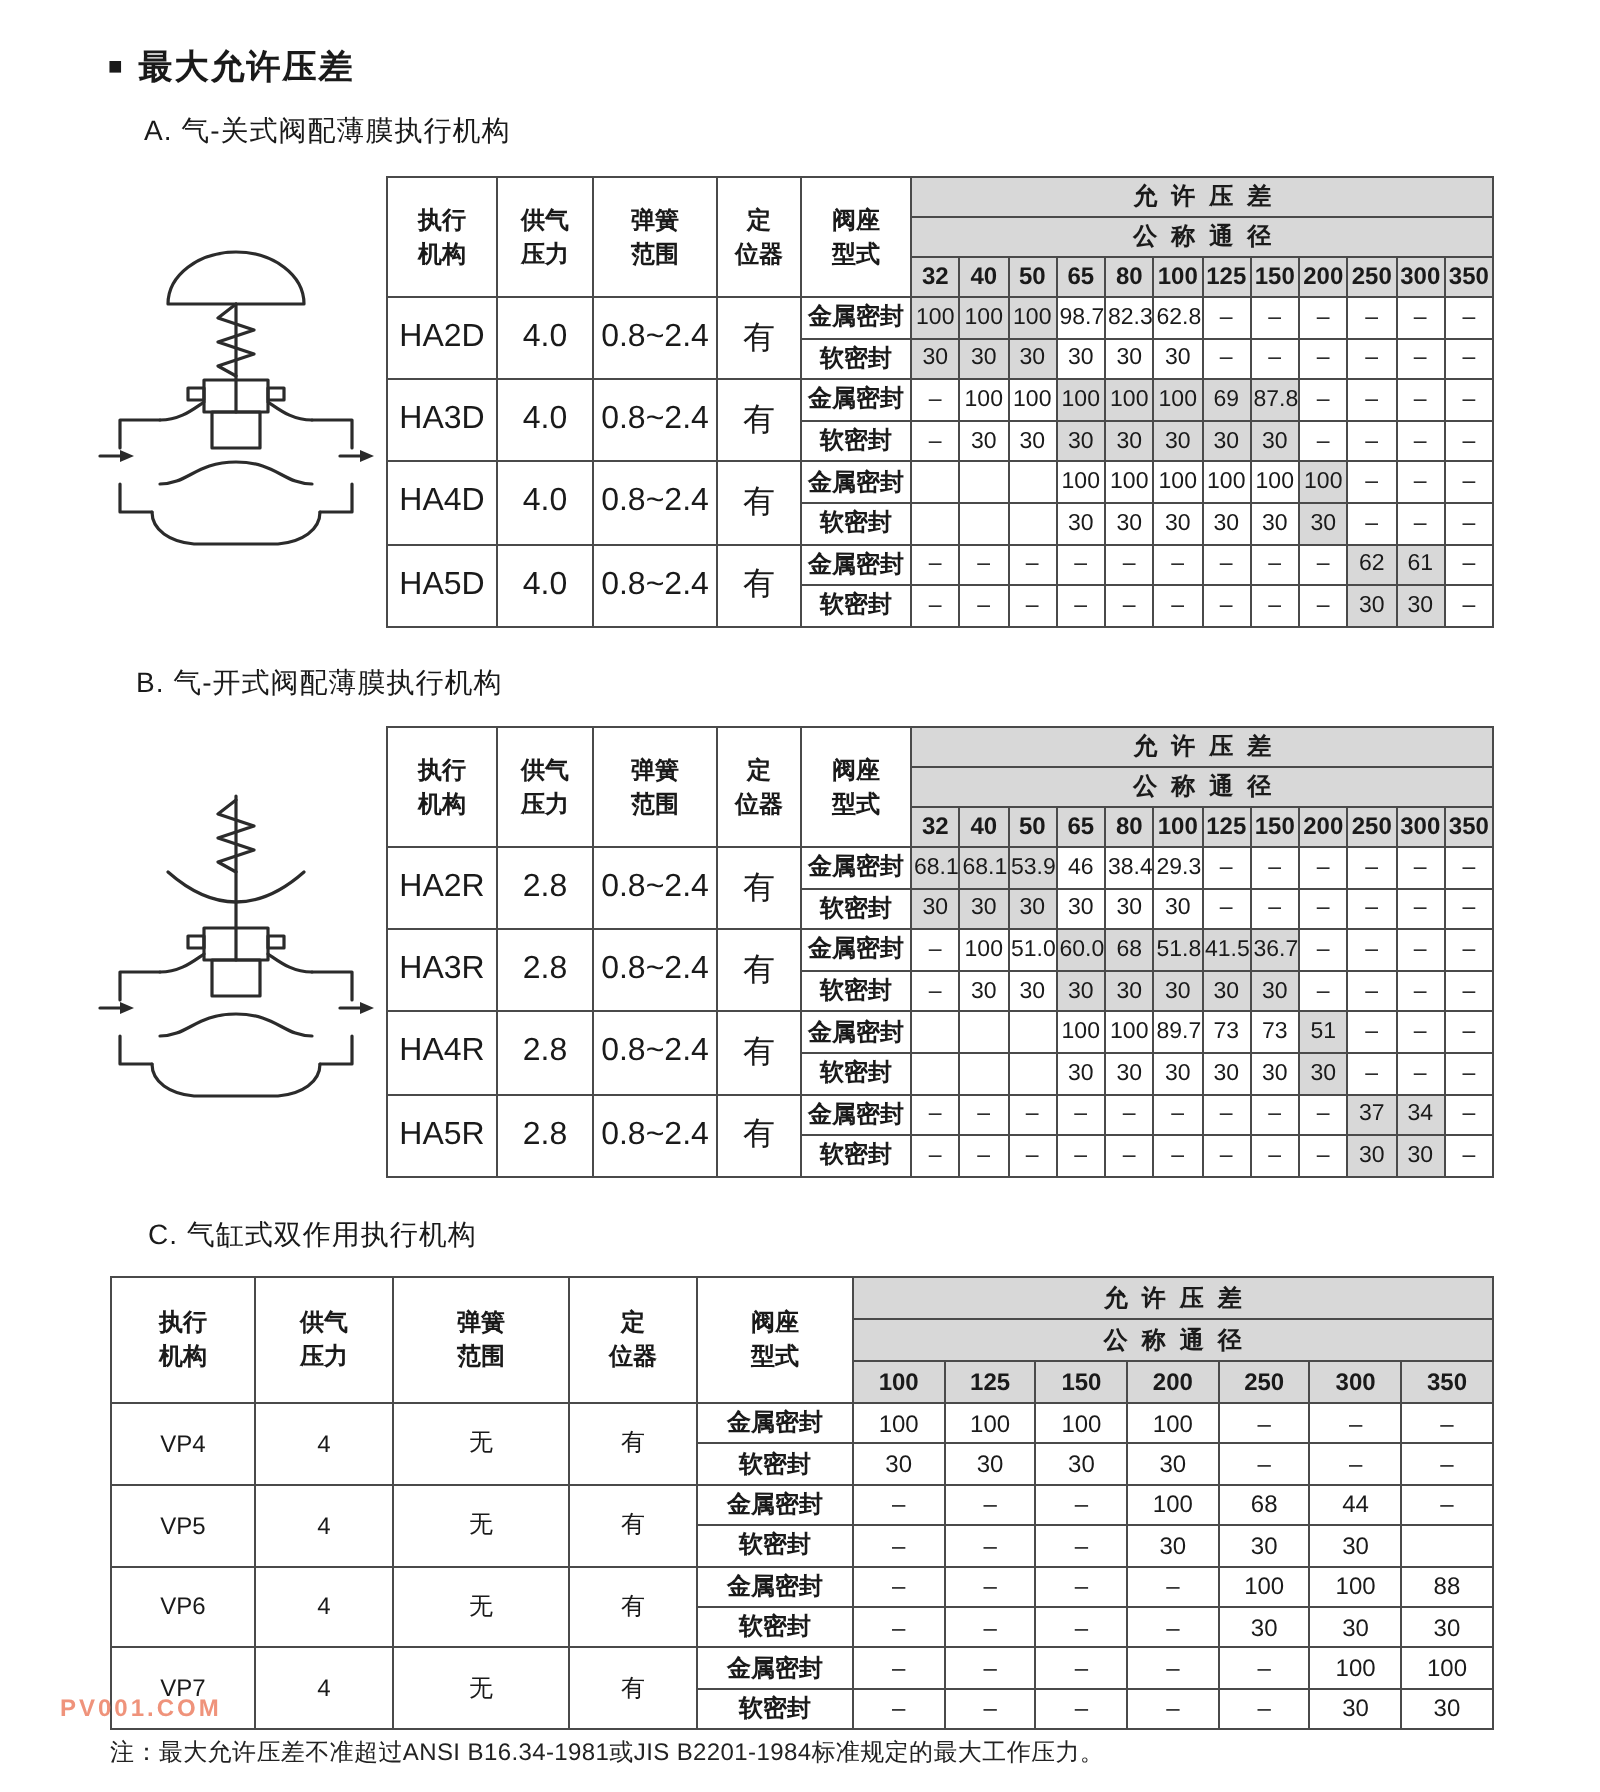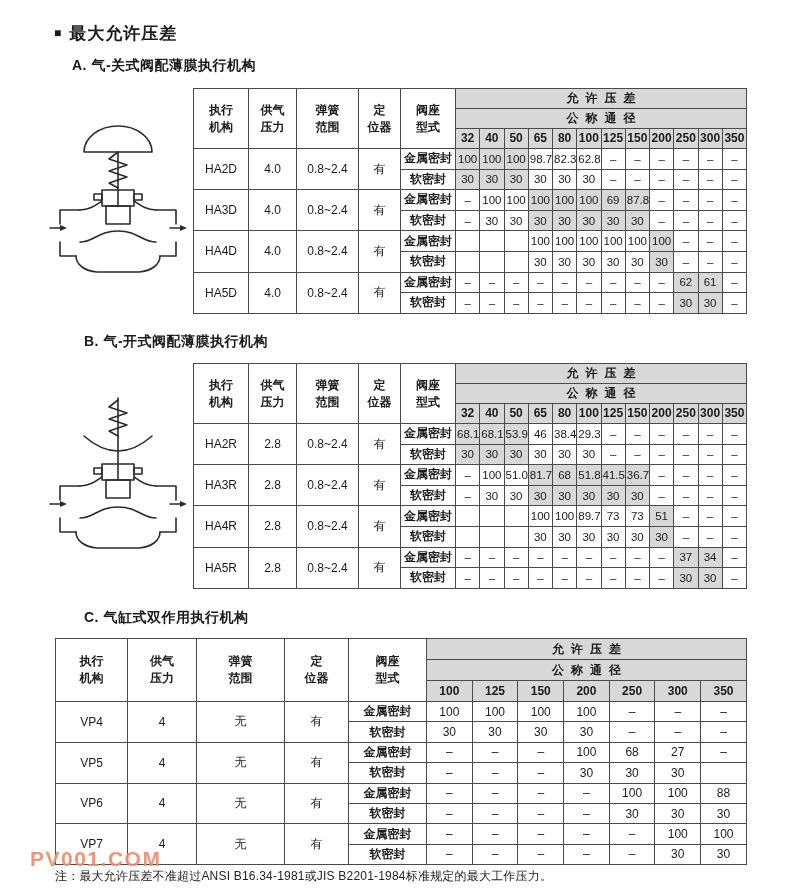--- a/index.html
+++ b/index.html
@@ -2,53 +2,53 @@
 <html style="--gray: #d8d8d8; --wm: #ee8a70;"><head>
 <meta charset="utf-8">
 <style>
   *{box-sizing:border-box;margin:0;padding:0}
   html,body{background:#fff}
   body{width:800px;height:896px;position:relative;overflow:hidden;
        font-family:"Liberation Sans","DejaVu Sans",sans-serif;color:#1a1a1a}
   .abs{position:absolute}
   .page-title{left:54px;top:22px;font-size:17px;font-weight:bold;letter-spacing:1px}
   .page-title .bullet{font-size:12px;margin-right:7px;position:relative;top:-2px}
-  .sec-heading{font-size:14px;font-weight:700;letter-spacing:.5px}
+  .sec-heading{font-size:14px;font-weight:400;letter-spacing:.5px}
   #heading-a{left:72px;top:57px}
-  #heading-b{left:84px;top:333px}
-  #heading-c{left:84px;top:609px}
+  #heading-b{left:68px;top:333px}
+  #heading-c{left:74px;top:609px}
 
   table{border-collapse:collapse;table-layout:fixed;position:absolute;background:#fff}
   #table-a{left:193px;top:88px;width:553px}
   #table-b{left:193px;top:363px;width:553px}
   #table-c{left:55px;top:638px;width:691px}
   th,td{border:1px solid #4a4a4a;text-align:center;vertical-align:middle;
         overflow:hidden;white-space:nowrap;padding:0 1px}
   th{font-size:12px;font-weight:bold;line-height:1.4}
   .head-gray{background:var(--gray,#d8d8d8)}
   .spaced{letter-spacing:7px;text-indent:7px}
   td{font-size:11.5px}
   .st-c td{font-size:12px}
   .seal-cell{font-weight:600;font-size:12px}
-  .left-cell{font-size:12px}
+  .left-cell{font-size:16px}
   .shaded{background:var(--gray,#d8d8d8)}
   .st-ab thead tr{height:20px}
   .st-ab tbody tr{height:20.6px}
   .st-c thead tr{height:21px}
   .st-c tbody tr{height:20.4px}
 
   svg.diagram{position:absolute}
   #diagram-a{left:48px;top:96px}
   #diagram-b{left:48px;top:372px}
   svg.diagram path,svg.diagram polyline,svg.diagram line,svg.diagram rect{
     stroke:#2b2b2b;fill:none;stroke-width:1.6;stroke-linecap:round;stroke-linejoin:round}
   svg.diagram polygon{fill:#2b2b2b;stroke:none}
 
   .note{left:55px;top:868px;font-size:12px;color:#222;letter-spacing:.2px}
-  .watermark{left:30px;top:847px;font-size:21px;font-weight:bold;
+  .watermark{left:30px;top:847px;font-size:12px;font-weight:bold;
              color:var(--wm,#ee8a70);letter-spacing:1.5px;opacity:.92;z-index:5}
 </style>
 </head>
 <body>
 
 <div class="abs page-title">
   <span class="bullet">■</span><span>最大允许压差</span>
 </div>
 
 <div id="heading-a" class="abs sec-heading">A. 气-关式阀配薄膜执行机构</div>
@@ -369,21 +369,21 @@
       </tr>
       <tr>
         <td class="left-cell" rowspan="2">HA3R</td>
         <td class="left-cell" rowspan="2">2.8</td>
         <td class="left-cell" rowspan="2">0.8~2.4</td>
         <td class="left-cell" rowspan="2">有</td>
         <td class="seal-cell">金属密封</td>
         <td class="val">–</td>
         <td class="val">100</td>
         <td class="val">51.0</td>
-        <td class="val shaded">81.7</td>
+        <td class="val shaded">60.0</td>
         <td class="val shaded">68</td>
         <td class="val shaded">51.8</td>
         <td class="val shaded">41.5</td>
         <td class="val shaded">36.7</td>
         <td class="val">–</td>
         <td class="val">–</td>
         <td class="val">–</td>
         <td class="val">–</td>
       </tr>
       <tr>
@@ -537,21 +537,21 @@
         <td class="left-cell" rowspan="2">VP5</td>
         <td class="left-cell" rowspan="2">4</td>
         <td class="left-cell" rowspan="2">无</td>
         <td class="left-cell" rowspan="2">有</td>
         <td class="seal-cell">金属密封</td>
         <td class="val">–</td>
         <td class="val">–</td>
         <td class="val">–</td>
         <td class="val">100</td>
         <td class="val">68</td>
-        <td class="val">27</td>
+        <td class="val">44</td>
         <td class="val">–</td>
       </tr>
       <tr>
         <td class="seal-cell">软密封</td>
         <td class="val">–</td>
         <td class="val">–</td>
         <td class="val">–</td>
         <td class="val">30</td>
         <td class="val">30</td>
         <td class="val">30</td>

